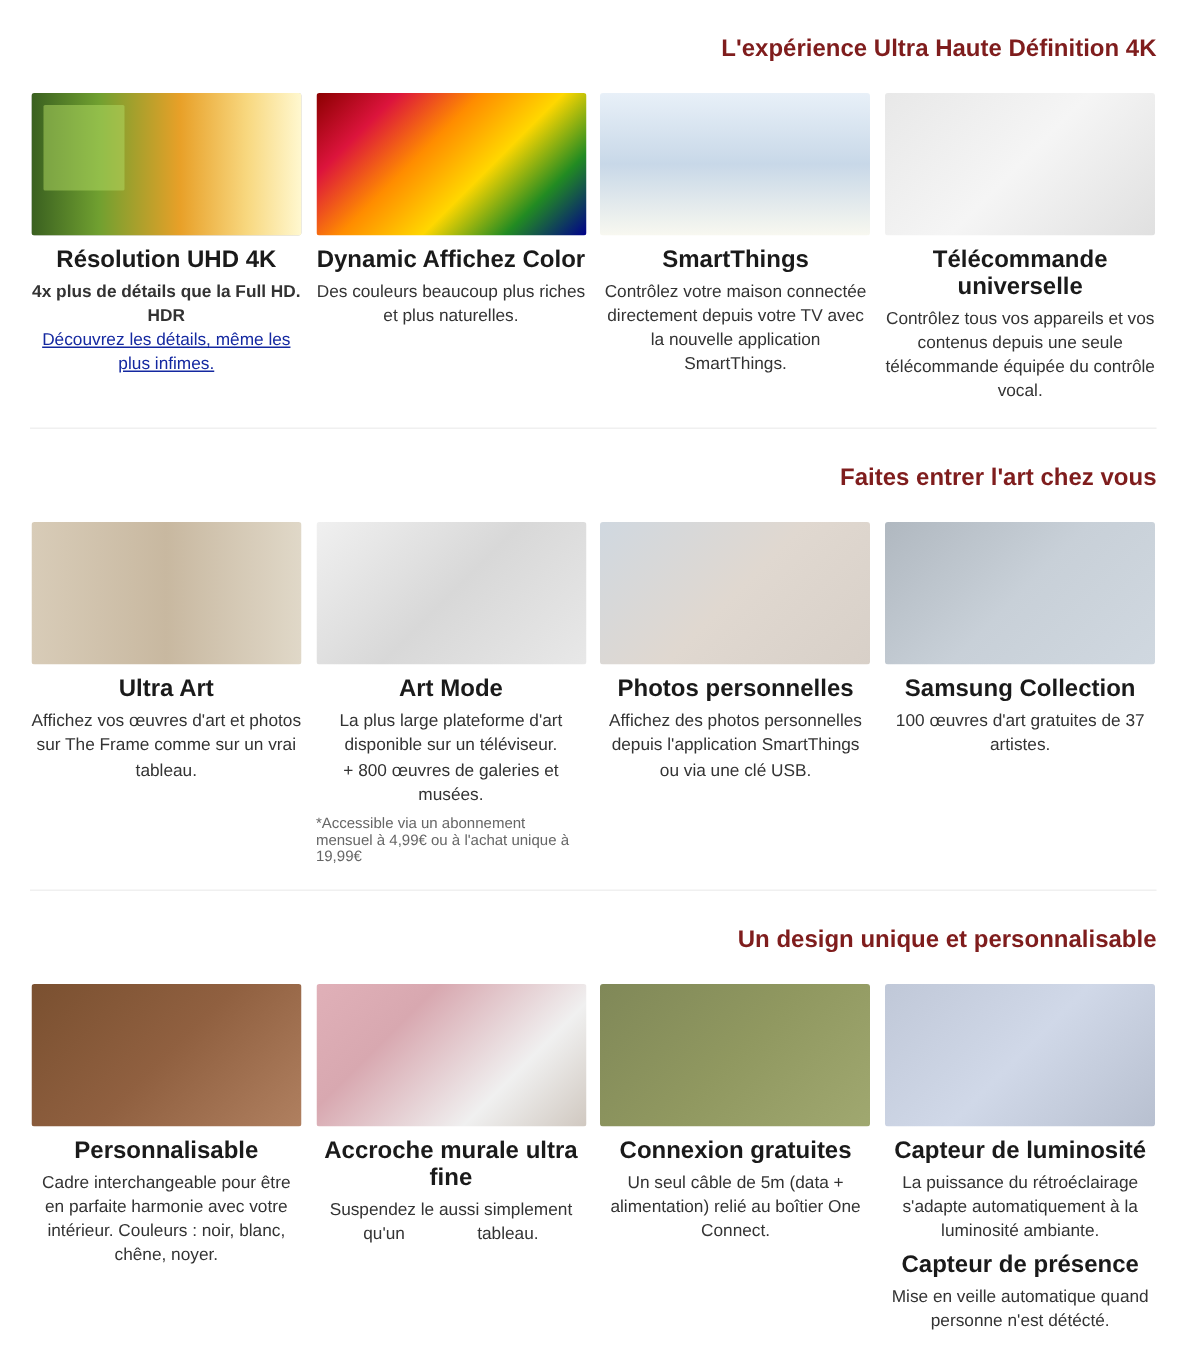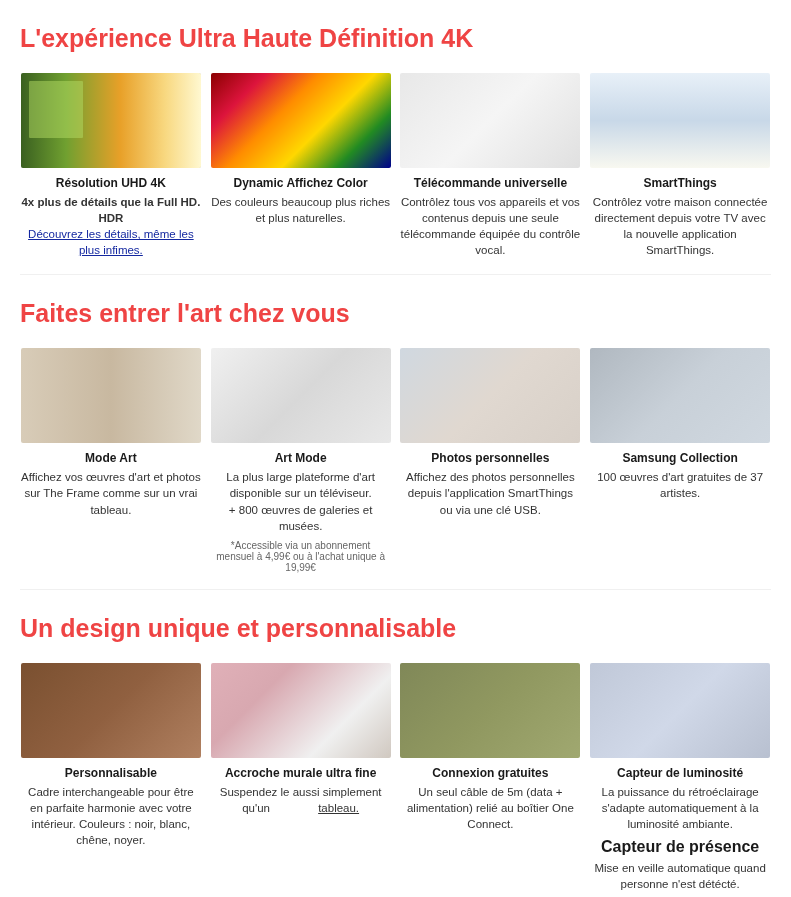--- a/index.html
+++ b/index.html
@@ -10,25 +10,25 @@
       width: 791px;
       min-height: 897px;
       font-size: 13px;
     }
 
     .section {
       padding: 24px 20px 16px;
     }
 
     .section-title {
-      text-align: left;
-      font-size: 25px;
+      text-align: right;
+      font-size: 16px;
       font-weight: 600;
       margin-bottom: 20px;
-      color: #ef4444;
+      color: #7f1d1d;
     }
 
     .features-grid {
       display: flex;
       justify-content: space-around;
       gap: 8px;
     }
 
     .feature-item {
       flex: 1;
@@ -40,37 +40,37 @@
       width: 100%;
       height: 95px;
       background: #ccc;
       border-radius: 2px;
       margin-bottom: 8px;
       overflow: hidden;
     }
 
     .feature-title {
       font-weight: 700;
-      font-size: 12px;
+      font-size: 16px;
       margin-bottom: 4px;
       color: #1a1a1a;
     }
 
     .feature-desc {
       font-size: 11.5px;
       color: #333;
       line-height: 1.4;
       text-align: center;
     }
 
     .footnote {
       font-size: 10px;
       color: #666;
       margin-top: 6px;
-      text-align: center;
+      text-align: left;
     }
 
     .section-divider {
       height: 1px;
       background: #f0f0f0;
       margin: 0 20px;
     }
 
     .footnote-row {
       display: flex;
@@ -183,48 +183,48 @@
     <div class="feature-item">
       <div class="feature-img">
         <div class="img-crystal-inner"></div>
       </div>
       <div class="feature-title">Dynamic Affichez Color</div>
       <div class="feature-desc">Des couleurs beaucoup plus riches et plus naturelles.</div>
     </div>
 
     <div class="feature-item">
       <div class="feature-img">
+        <div class="img-smartthings-inner"></div>
+      </div>
+      <div class="feature-title">SmartThings</div>
+      <div class="feature-desc">Contrôlez votre maison connectée directement depuis votre TV avec la nouvelle application SmartThings.</div>
+    </div>
+
+    <div class="feature-item">
+      <div class="feature-img">
         <div class="img-remote-inner"></div>
       </div>
       <div class="feature-title">Télécommande universelle</div>
       <div class="feature-desc">Contrôlez tous vos appareils et vos contenus depuis une seule télécommande équipée du contrôle vocal.</div>
-    </div>
-
-    <div class="feature-item">
-      <div class="feature-img">
-        <div class="img-smartthings-inner"></div>
-      </div>
-      <div class="feature-title">SmartThings</div>
-      <div class="feature-desc">Contrôlez votre maison connectée directement depuis votre TV avec la nouvelle application SmartThings.</div>
     </div>
 
   </div>
 </div>
 
 <div class="section-divider"></div>
 
 <div class="section">
   <h2 class="section-title">Faites entrer l'art chez vous</h2>
   <div class="features-grid">
 
     <div class="feature-item">
       <div class="feature-img">
         <div class="img-modeart-inner"></div>
       </div>
-      <div class="feature-title">Mode Art</div>
+      <div class="feature-title">Ultra Art</div>
       <div class="feature-desc">Affichez vos œuvres d'art et photos sur The Frame comme sur un vrai tableau.</div>
     </div>
 
     <div class="feature-item">
       <div class="feature-img">
         <div class="img-artstore-inner"></div>
       </div>
       <div class="feature-title">Art Mode</div>
       <div class="feature-desc">
         <span>La plus large plateforme d'art disponible sur un téléviseur.</span><br>
@@ -265,21 +265,21 @@
       <div class="feature-title">Personnalisable</div>
       <div class="feature-desc">Cadre interchangeable pour être en parfaite harmonie avec votre intérieur. Couleurs : noir, blanc, chêne, noyer.</div>
     </div>
 
     <div class="feature-item">
       <div class="feature-img">
         <div class="img-accroche-inner"></div>
       </div>
       <div class="feature-title">Accroche murale ultra fine</div>
       <div class="feature-desc">
-        Suspendez le aussi simplement qu'un <span style="text-decoration:underline;padding-left:45px;">tableau.</span>
+        Suspendez le aussi simplement qu'un <span style="padding-left:45px;">tableau.</span>
       </div>
     </div>
 
     <div class="feature-item">
       <div class="feature-img">
         <div class="img-connexion-inner"></div>
       </div>
       <div class="feature-title">Connexion gratuites</div>
       <div class="feature-desc">Un seul câble de 5m (data + alimentation) relié au boîtier One Connect.</div>
     </div>

